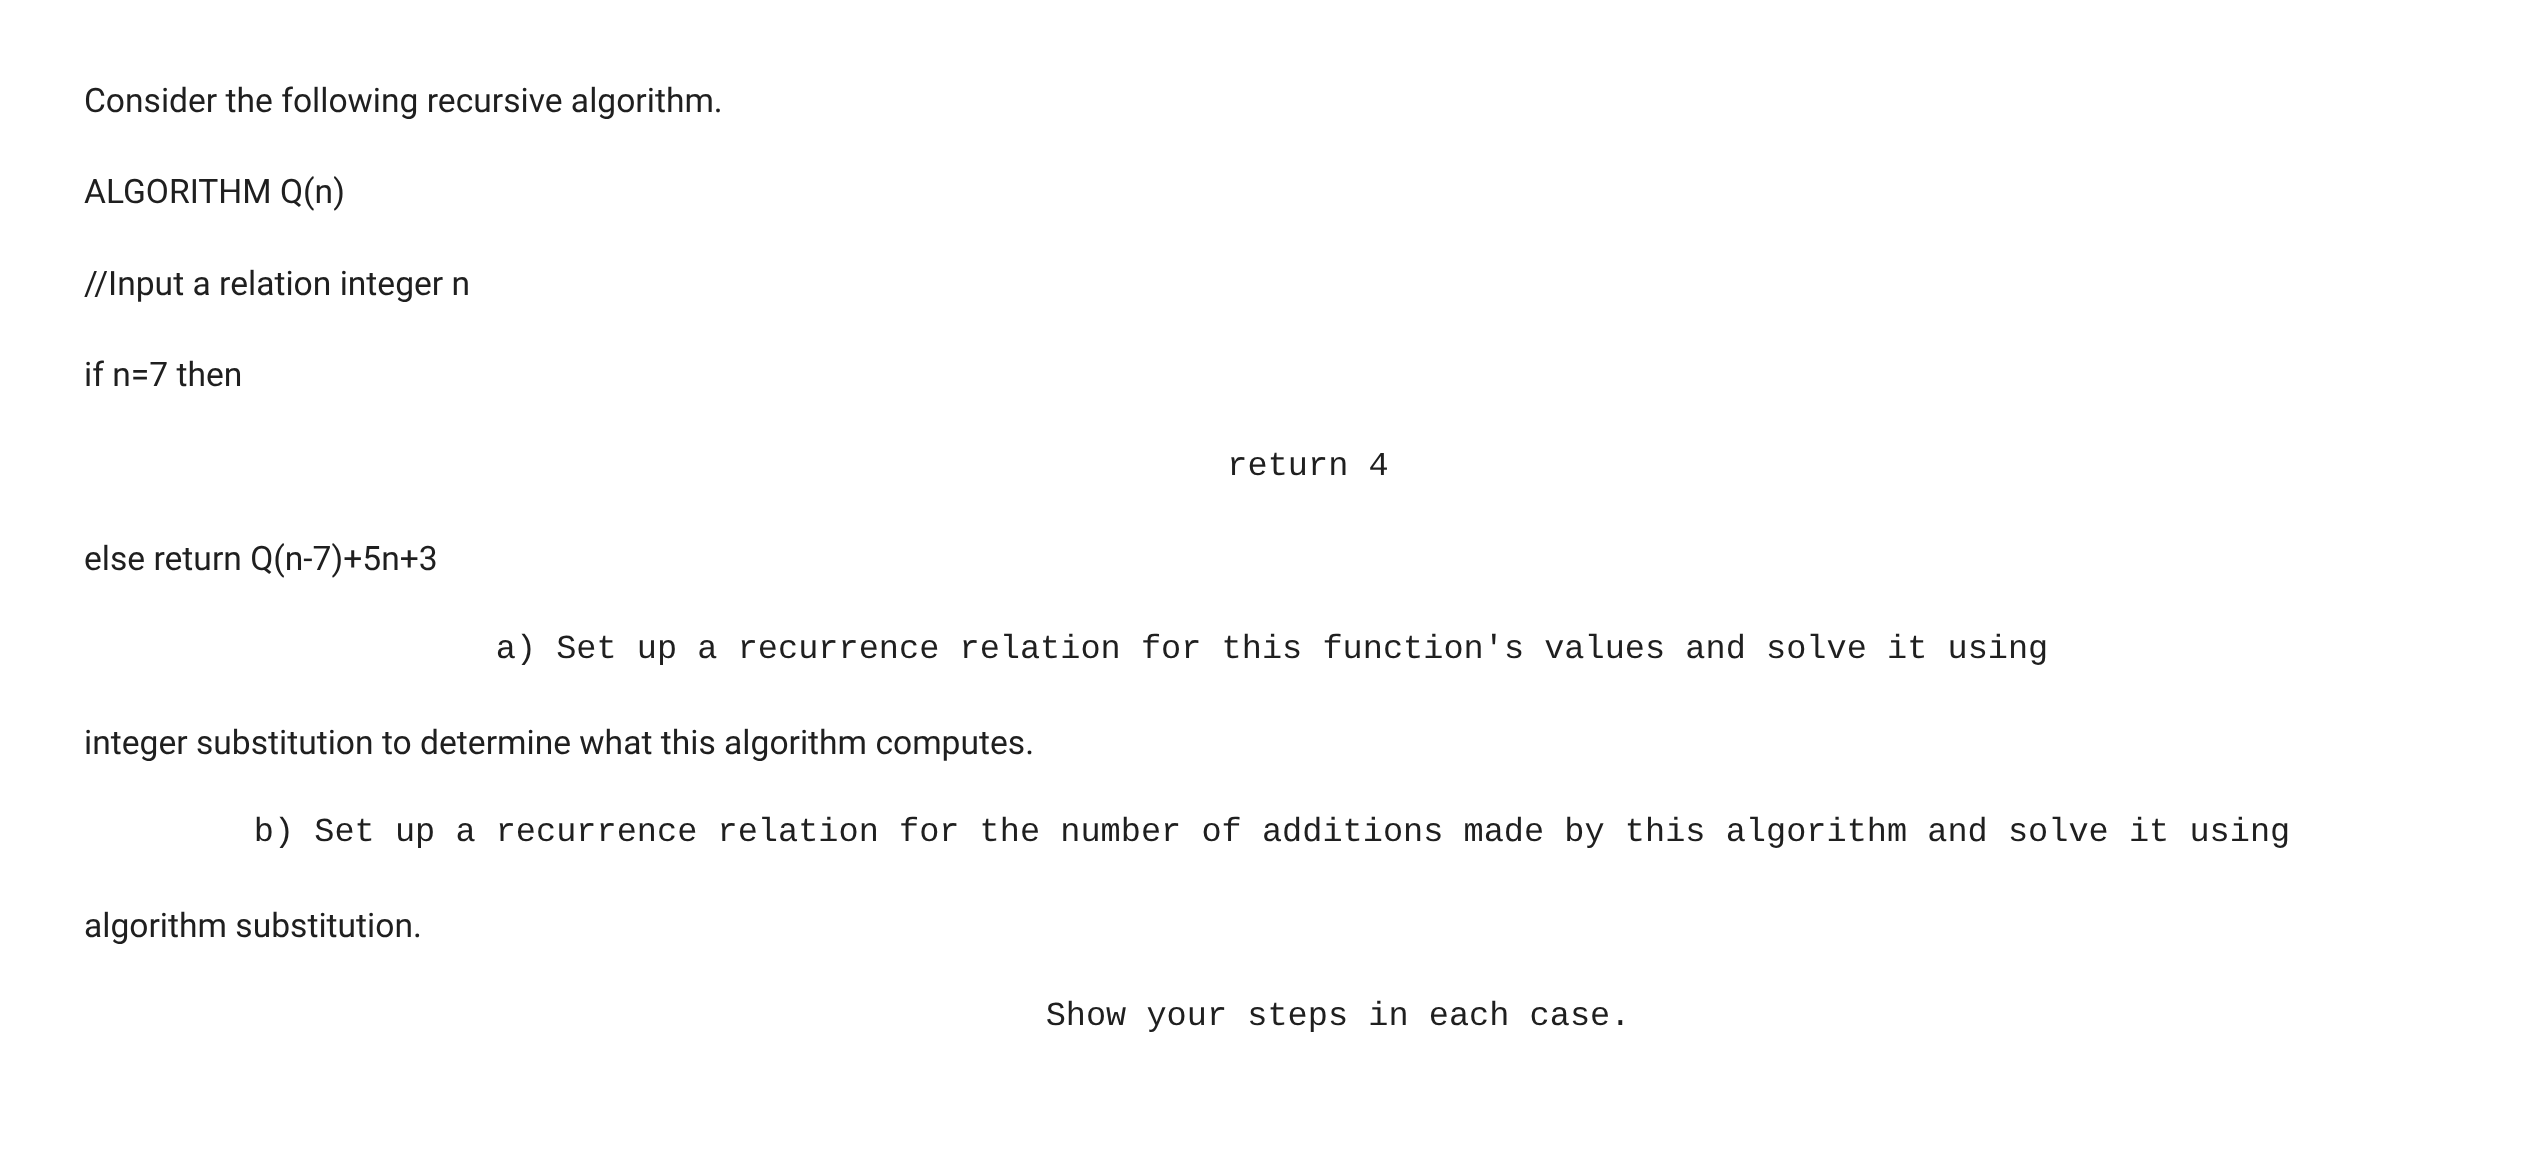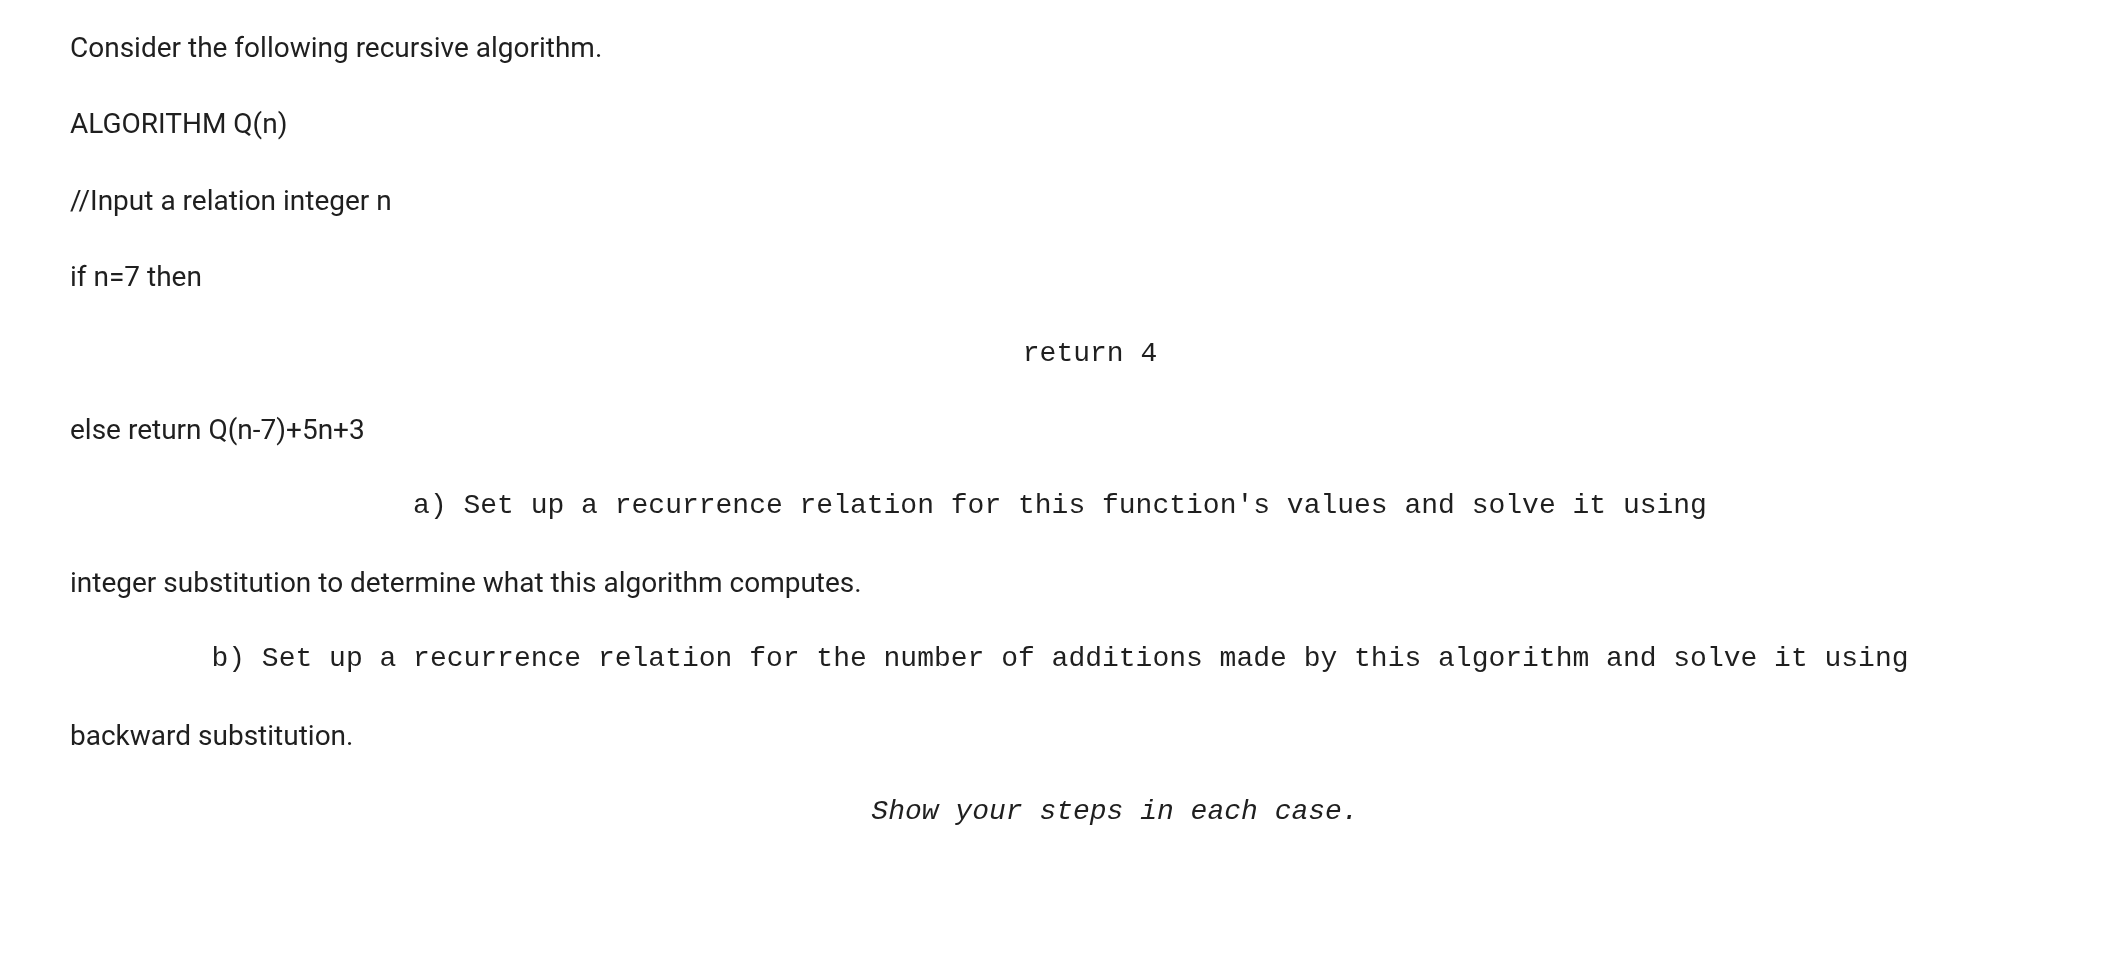--- a/index.html
+++ b/index.html
@@ -11,31 +11,31 @@
       background: #ffffff;
       font-family: -apple-system, BlinkMacSystemFont, "Segoe UI", Roboto, Helvetica, Arial, sans-serif;
       color: #1f1f1f;
       padding: 30px 70px;
       width: 2120px;
       font-size: 28px;
       line-height: 1.3;
     }
     .paragraph {
       margin-bottom: 40px;
+      margin-top: 36px;
     }
     .mono {
       font-family: "SFMono-Regular", Consolas, "Liberation Mono", Menlo, Courier, monospace;
       text-align: center;
     }
     .indent1 {
       padding-left: 60px;
     }
     .indent2 {
       padding-left: 110px;
-      font-style: italic;
     }
   </style>
 </head>
 <body>
 
 <div class="paragraph">
   <span>Consider the following recursive algorithm.</span>
 </div>
 
 <div class="paragraph">
@@ -64,18 +64,18 @@
 
 <div class="paragraph">
   <span>integer substitution to determine what this algorithm computes.</span>
 </div>
 
 <div class="paragraph mono">
   <span>b) Set up a recurrence relation for the number of additions made by this algorithm and solve it using</span>
 </div>
 
 <div class="paragraph">
-  <span>backward substitution.</span>
+  <span>algorithm substitution.</span>
 </div>
 
 <div class="paragraph mono indent2">
   <span>Show your steps in each case.</span>
 </div>
 
 </body></html>

